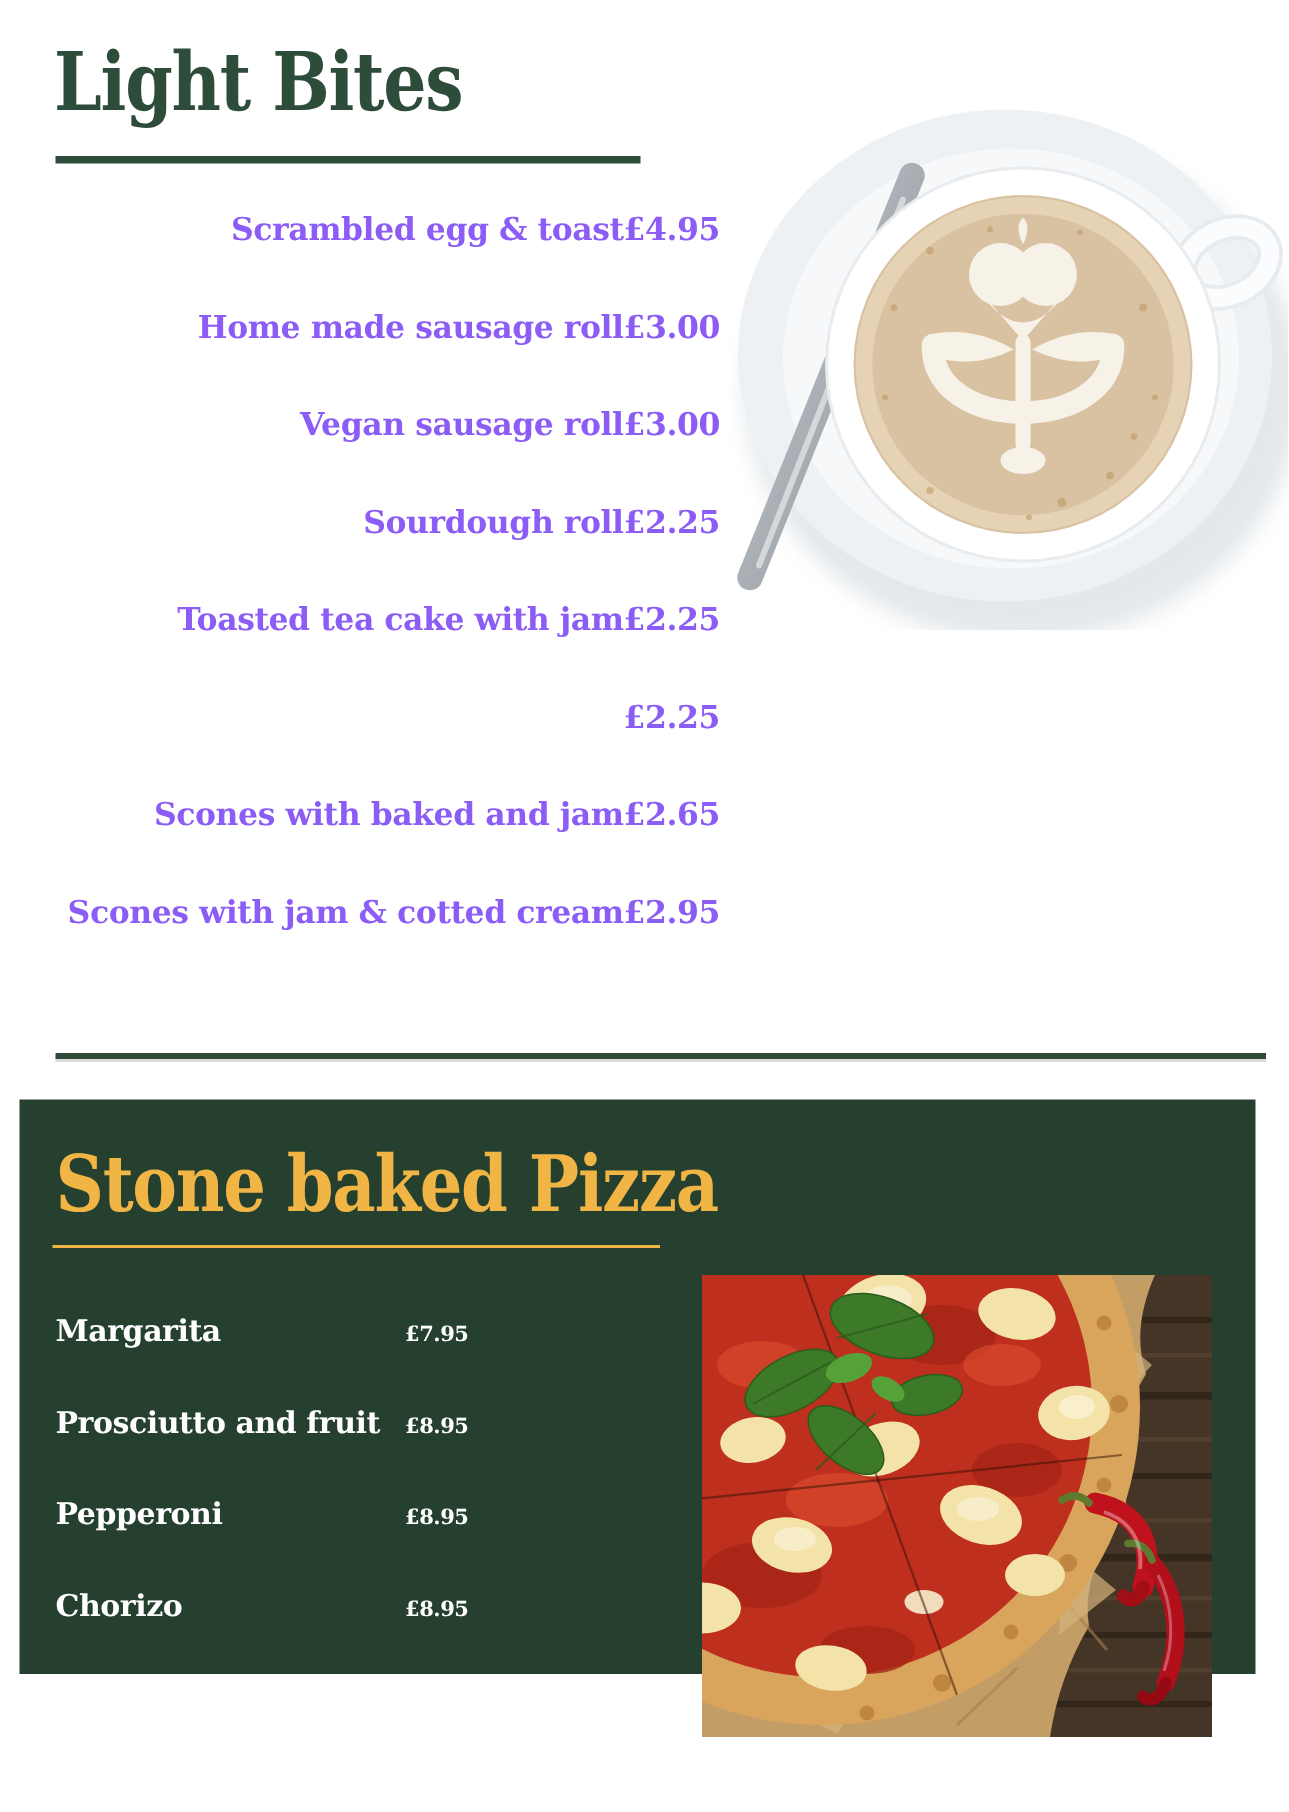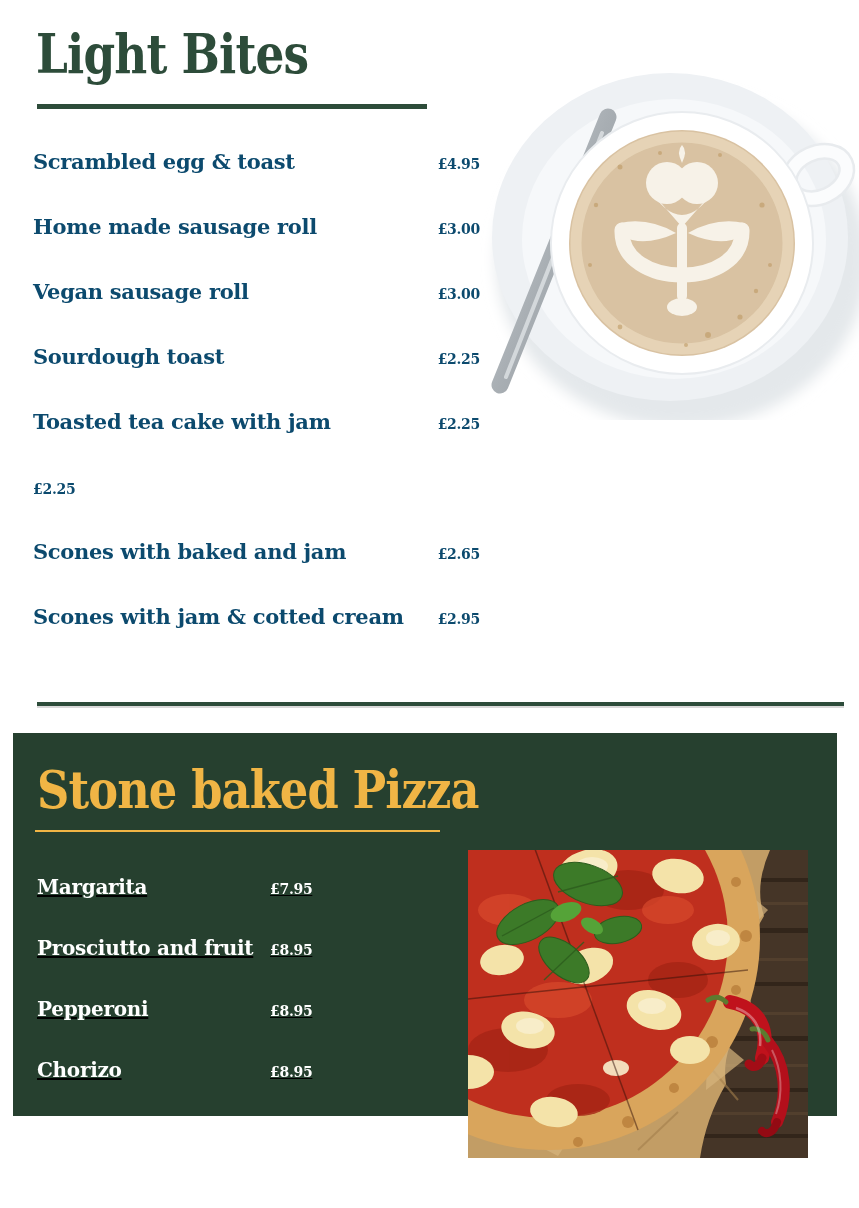--- a/index.html
+++ b/index.html
@@ -9,36 +9,36 @@
   }
   
   .lb-title{
     position:absolute;left:36px;top:22px;margin:0;
     font-size:54px;font-weight:700;color:#2d4c3a;letter-spacing:-1px;
     transform:scaleX(.84);transform-origin:left center;white-space:nowrap;
   }
   .lb-rule{position:absolute;left:37px;top:104px;width:390px;height:5px;background:#2d4c3a;}
   .lb-items{position:absolute;left:33px;top:140px;width:447px;}
   .menu-row{
-    display:flex;justify-content:space-between;align-items:baseline;
+    display:flex;justify-content:flex-end;align-items:baseline;
     height:26px;margin-bottom:39px;
-    font-weight:700;font-size:21px;color:#0c4a6e;letter-spacing:-.3px;white-space:nowrap;
-  }
-  .menu-row .price{font-size:14px;margin-top:16px;}
+    font-weight:700;font-size:21px;color:#8b5cf6;letter-spacing:-.3px;white-space:nowrap;
+  }
+  .menu-row .price{font-size:21px;}
   .lb-bottom-rule{position:absolute;left:37px;top:702px;width:807px;height:4px;background:#2d4c3a;box-shadow:0 2px 0 rgba(0,0,0,.15);}
   .coffee-photo{position:absolute;left:470px;top:55px;width:389px;height:365px;}
   
   .pizza-section{position:absolute;left:13px;top:733px;width:824px;height:383px;background:#26402f;}
   .pz-title{
     position:absolute;left:24px;top:26px;margin:0;
     font-size:52px;font-weight:700;color:#f0b545;letter-spacing:-1px;
     transform:scaleX(.86);transform-origin:left center;white-space:nowrap;
   }
   .pz-rule{position:absolute;left:22px;top:97px;width:405px;height:2px;background:#f0b545;}
-  .pz-items{position:absolute;left:24px;top:142px;width:330px;text-decoration:underline;}
+  .pz-items{position:absolute;left:24px;top:142px;width:330px;}
   .pz-row{
     display:flex;align-items:baseline;height:26px;margin-bottom:35px;
     font-weight:700;font-size:20px;color:#ffffff;letter-spacing:-.3px;white-space:nowrap;
   }
   .pz-row .name{width:233px;}
   .pz-row .price{font-size:14px;}
   .pizza-photo{position:absolute;left:455px;top:117px;width:340px;height:308px;}
 </style>
 </head>
 <body>
@@ -116,21 +116,21 @@
     </div>
     <div class="menu-row">
       <span class="name">Home made sausage roll</span>
       <span class="price">£3.00</span>
     </div>
     <div class="menu-row">
       <span class="name">Vegan sausage roll</span>
       <span class="price">£3.00</span>
     </div>
     <div class="menu-row">
-      <span class="name">Sourdough toast</span>
+      <span class="name">Sourdough roll</span>
       <span class="price">£2.25</span>
     </div>
     <div class="menu-row">
       <span class="name">Toasted tea cake with jam</span>
       <span class="price">£2.25</span>
     </div>
     <div class="menu-row">
       <span class="price">£2.25</span>
     </div>
     <div class="menu-row">

